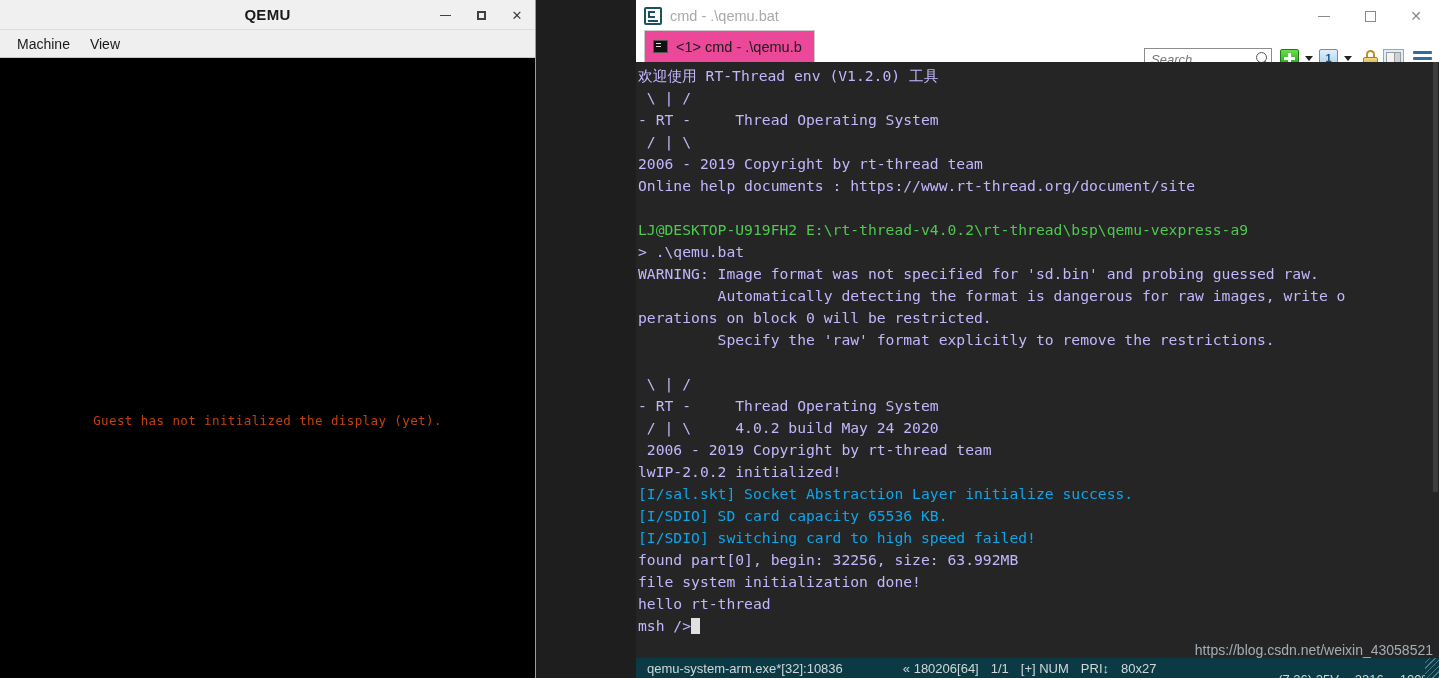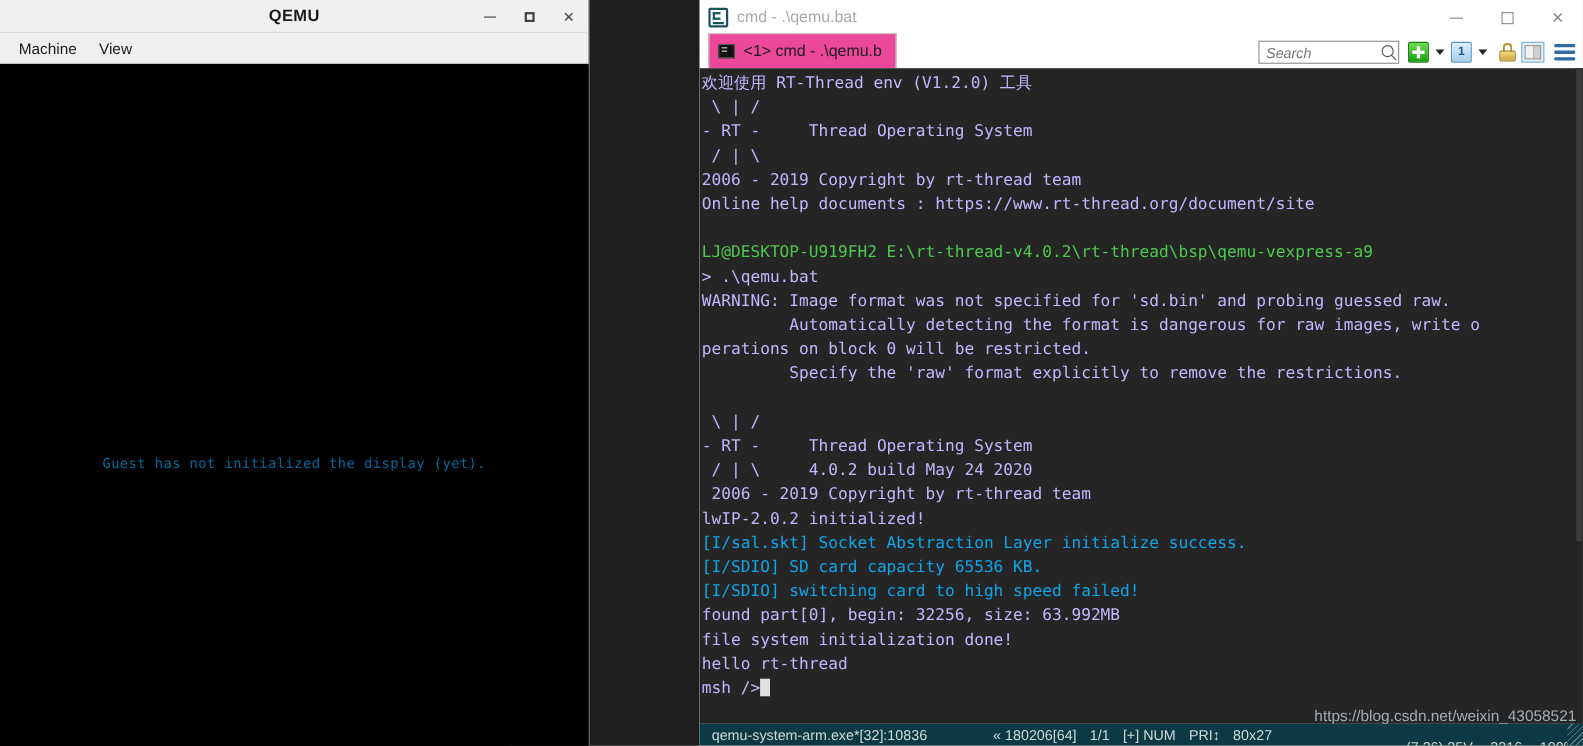--- a/index.html
+++ b/index.html
@@ -43,21 +43,21 @@
     display:flex;align-items:center;padding-left:8px;box-sizing:border-box;
   }
   .qemu-menu-item{
     font-size:14px;color:#1a1a1a;padding:3px 9px;margin-right:2px;
   }
   .qemu-canvas{
     position:absolute;left:0;top:59px;right:0;bottom:0;background:#000;
   }
   .qemu-guest-msg{
     position:absolute;left:0;right:0;top:354px;text-align:center;
-    color:#0369a1;font-family:"DejaVu Sans Mono", monospace;
+    color:#c2410c;font-family:"DejaVu Sans Mono", monospace;
     font-size:12.5px;letter-spacing:0.4px;
   }
 
   
   .conemu{
     position:absolute;left:636px;top:0;width:803px;height:678px;
     background:#ffffff;overflow:hidden;
   }
   .ce-titlebar{
     position:relative;height:32px;background:#fff;display:flex;align-items:center;
@@ -98,21 +98,21 @@
   .ce-tab-icon{
     width:15px;height:13px;background:#111;border:1px solid #555;
     position:relative;margin-right:8px;box-sizing:border-box;flex:0 0 auto;
   }
   .ce-tab-icon:before{
     content:"";position:absolute;left:2px;top:2px;width:5px;height:1px;
     background:#ddd;box-shadow:0 3px 0 #ddd;
   }
   .ce-tab-label{font-size:14.5px;color:#1a1a1a;white-space:nowrap;}
   .ce-toolbar{
-    position:absolute;right:4px;top:1px;height:28px;display:flex;align-items:center;
+    position:absolute;right:4px;top:12px;height:28px;display:flex;align-items:center;
   }
   .ce-search{
     position:relative;width:128px;height:21px;border:1px solid #8d8d8d;
     background:#fff;box-sizing:border-box;margin-right:8px;
   }
   .ce-search input{
     position:absolute;left:4px;top:0;width:100px;height:19px;border:none;outline:none;
     background:transparent;font-style:italic;font-size:13px;color:#6a6a6a;
     font-family:"Liberation Sans", sans-serif;
   }

